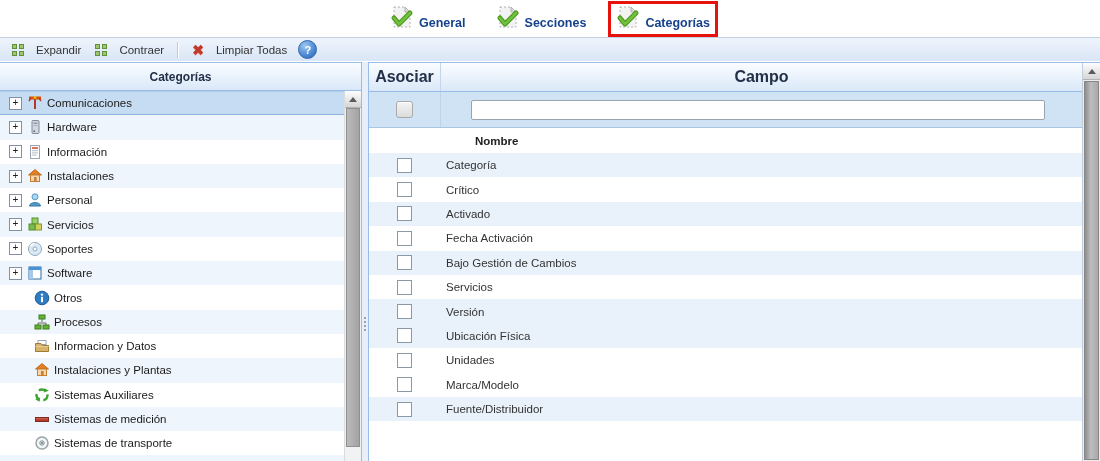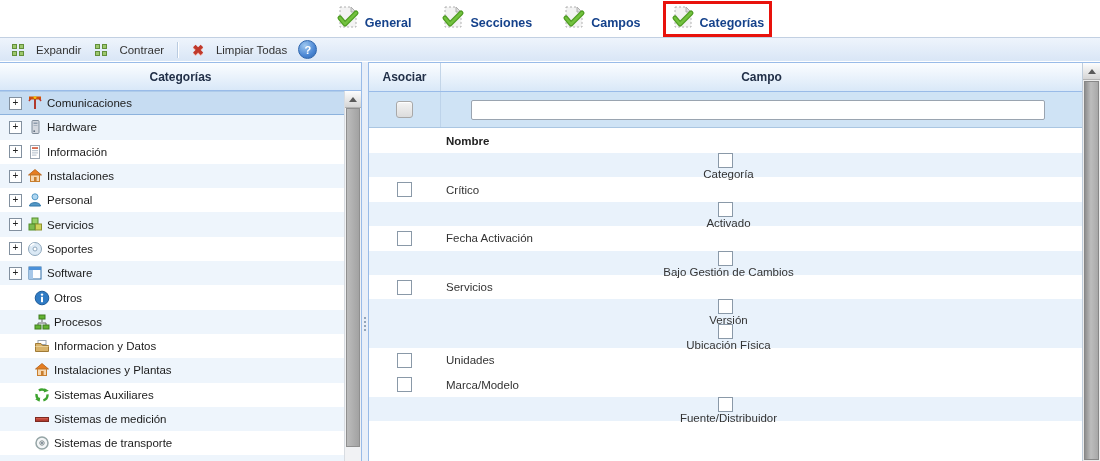--- a/index.html
+++ b/index.html
@@ -54,35 +54,35 @@
   
   .splitter{position:absolute;left:362px;top:0;bottom:0;width:6px;background:#e8eff9;cursor:col-resize;}
   .splitter .dots{position:absolute;left:2px;top:255px;width:2px;height:2px;background:#93a5ba;
                   box-shadow:0 4px #93a5ba,0 8px #93a5ba,0 12px #93a5ba;}
 
   .rightpanel{position:absolute;left:368px;top:0;right:0;bottom:0;
               border-top:1px solid #99bbe8;border-left:1px solid #99bbe8;box-sizing:border-box;
               background:#fff;display:flex;}
   .gridarea{flex:1;display:flex;flex-direction:column;overflow:hidden;}
   .ghead{height:28px;flex:none;display:flex;background:linear-gradient(#fbfdff,#d9e8f8);border-bottom:1px solid #99bbe8;}
-  .ghead .hcell{display:flex;align-items:center;justify-content:center;font-size:12px;font-weight:bold;color:#223048;cursor:pointer;}
+  .ghead .hcell{display:flex;align-items:center;justify-content:center;font-size:16px;font-weight:bold;color:#223048;cursor:pointer;}
   .hcell--asociar{width:71px;flex:none;border-right:1px solid #c3d5e8;}
   .hcell--campo{flex:1;}
   .gfilter{height:35px;flex:none;display:flex;align-items:center;background:#cfe3f5;border-bottom:1px solid #aac6e2;}
   .fcell--asociar{width:71px;flex:none;display:flex;justify-content:center;border-right:1px solid #bdd3ea;align-self:stretch;align-items:center;}
   .fcell--campo{flex:1;padding-left:30px;padding-right:37px;}
   .filter-checkbox{width:15px;height:15px;border:1px solid #a8a8a8;border-radius:3px;
                    background:linear-gradient(#f4f4f4,#dcdcdc);box-shadow:inset 0 1px 1px #fff;cursor:pointer;}
   .filter-input{width:100%;height:20px;border:1px solid #9aa4b0;border-radius:2px;box-sizing:border-box;
                 font-family:"Liberation Sans",sans-serif;font-size:12px;padding:0 4px;background:#fff;}
   .grouphdr{height:25px;flex:none;display:flex;align-items:center;background:#fff;
-            font-size:11.5px;font-weight:bold;color:#222;padding-left:77px;box-sizing:border-box;}
+            font-size:11.5px;font-weight:bold;color:#222;padding-left:77px;box-sizing:border-box;margin-left:29px;}
   .growbox{flex:1;overflow:hidden;}
   .grow{height:24.4px;display:flex;align-items:center;font-size:11.5px;color:#333;box-sizing:border-box;}
-  .grow--stripe{background:#e9f2fb;flex-direction:column;}
+  .grow--stripe{background:#e9f2fb;}
   .gcheckcell{width:71px;flex:none;display:flex;justify-content:center;}
   .gcheck{width:13px;height:13px;border:1px solid #8a99a8;background:#fff;cursor:pointer;}
   .glabel{padding-left:6px;}
 
   
   .rscroll{width:17px;flex:none;border-left:1px solid #c0cddb;background:#ececec;display:flex;flex-direction:column;}
   .rthumb{flex:1;margin:1px;background:linear-gradient(90deg,#8e8e8e,#bdbdbd 45%,#a8a8a8);border:1px solid #878787;cursor:grab;}
 
   
   .minigrid{display:grid;grid-template-columns:5px 5px;grid-template-rows:5px 5px;gap:2px;}
@@ -103,29 +103,20 @@
     <span class="tablabel">General</span>
   </div>
     <div class="tab">
     <span class="tabicon"><svg width="24" height="22" viewBox="0 0 24 22" xmlns="http://www.w3.org/2000/svg">
           <path d="M4 1 h11 l5 5 v15 h-16 z" fill="#f3f3f3" stroke="#b0b0b0" stroke-dasharray="2 2"></path>
           <path d="M15 1 l5 5 h-5 z" fill="#dddddd" stroke="#b0b0b0"></path>
           <path d="M4 12 l5 6 l11 -11" fill="none" stroke="#4e9c22" stroke-width="5" stroke-linecap="round" stroke-linejoin="round"></path>
           <path d="M4 12 l5 6 l11 -11" fill="none" stroke="#72c13e" stroke-width="2.5" stroke-linecap="round" stroke-linejoin="round"></path>
         </svg></span>
     <span class="tablabel">Secciones</span>
-  </div>
-    <div class="tab">
-    <span class="tabicon"><svg width="24" height="22" viewBox="0 0 24 22" xmlns="http://www.w3.org/2000/svg">
-          <path d="M4 1 h11 l5 5 v15 h-16 z" fill="#f3f3f3" stroke="#b0b0b0" stroke-dasharray="2 2"></path>
-          <path d="M15 1 l5 5 h-5 z" fill="#dddddd" stroke="#b0b0b0"></path>
-          <path d="M4 12 l5 6 l11 -11" fill="none" stroke="#4e9c22" stroke-width="5" stroke-linecap="round" stroke-linejoin="round"></path>
-          <path d="M4 12 l5 6 l11 -11" fill="none" stroke="#72c13e" stroke-width="2.5" stroke-linecap="round" stroke-linejoin="round"></path>
-        </svg></span>
-    <span class="tablabel">Campos</span>
   </div>
     <div class="tab tab--hl">
     <span class="tabicon"><svg width="24" height="22" viewBox="0 0 24 22" xmlns="http://www.w3.org/2000/svg">
           <path d="M4 1 h11 l5 5 v15 h-16 z" fill="#f3f3f3" stroke="#b0b0b0" stroke-dasharray="2 2"></path>
           <path d="M15 1 l5 5 h-5 z" fill="#dddddd" stroke="#b0b0b0"></path>
           <path d="M4 12 l5 6 l11 -11" fill="none" stroke="#4e9c22" stroke-width="5" stroke-linecap="round" stroke-linejoin="round"></path>
           <path d="M4 12 l5 6 l11 -11" fill="none" stroke="#72c13e" stroke-width="2.5" stroke-linecap="round" stroke-linejoin="round"></path>
         </svg></span>
     <span class="tablabel">Categorías</span>
   </div>

